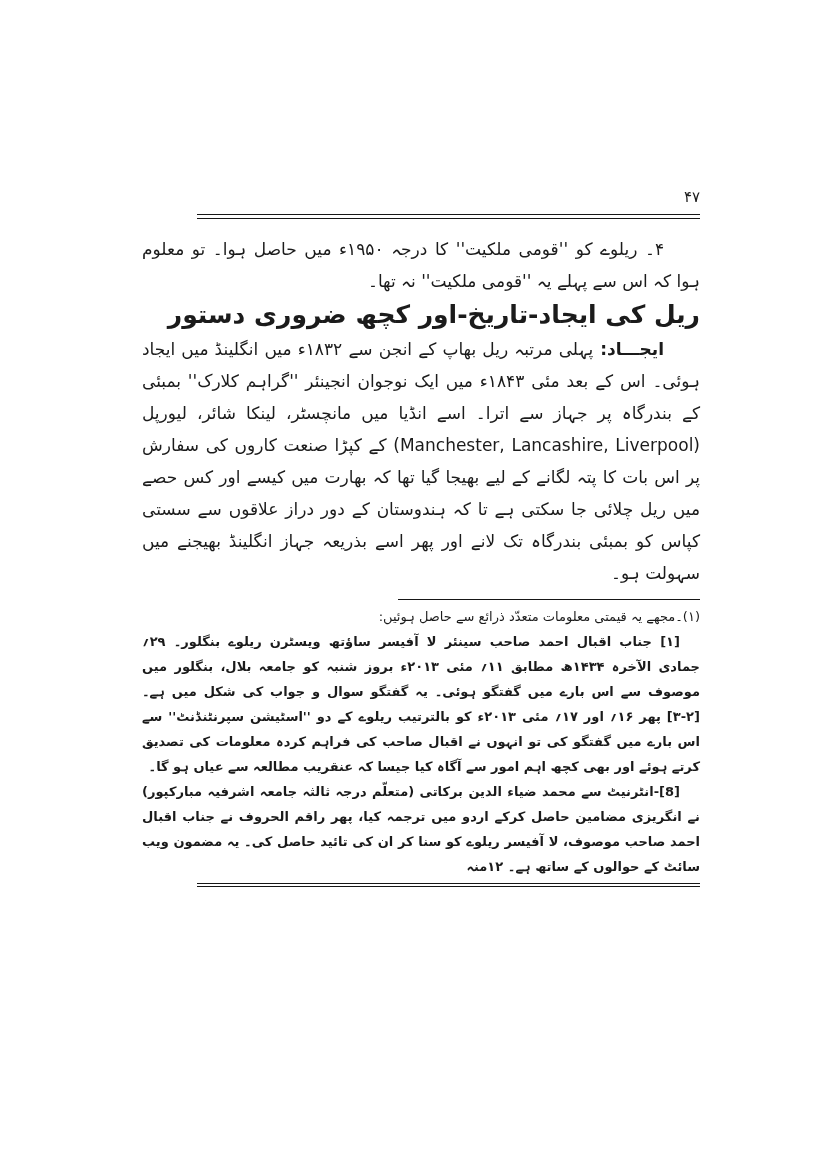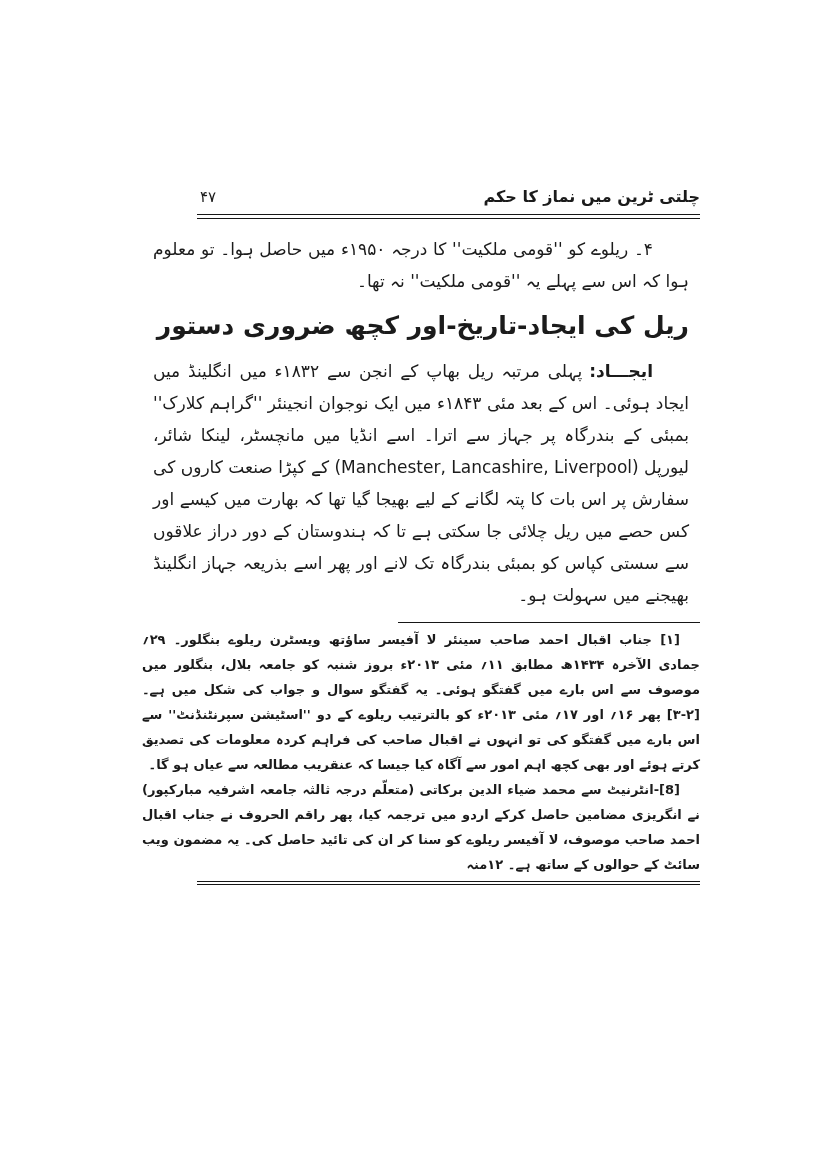--- a/index.html
+++ b/index.html
@@ -24,21 +24,21 @@
   .header-pagenum { margin-left:58px; font-size:15px; }
   .rule-double {
     height:2.5px;
     border-top:1.6px solid #161616;
     border-bottom:1.6px solid #161616;
   }
   .rule-inset { margin-left:55px; }
 
   
   .main-text { margin-top:14px; font-size:17px; line-height:32px; text-align:justify; }
-  .main-text p { margin:11px; }
+  .main-text p { margin:0; }
   .p-indent { text-indent:36px; }
   .fn-ref {
     font-size:11px; vertical-align:super; line-height:0; margin:0 4px;
   }
   .section-heading {
     font-weight:bold; font-size:25px;
     margin:12px 0 8px 0; line-height:36px; text-indent:0;
   }
   .lead-word { font-weight:bold; margin-left:7px; }
 
@@ -52,39 +52,39 @@
   .fn-indent { text-indent:20px;font-weight:bold; }
   .bottom-rule { margin-top:4px; }
 </style>
 </head>
 <body>
 
 <div class="page">
   <div class="content">
 
     <div class="header-row">
-      <span class="header-title" lang="ur">چلتی ٹرین میں نماز کا حکم</span>
       <span class="header-pagenum" lang="ur">۴۷</span>
     </div>
     <div class="rule-double rule-inset"></div>
 
     <div class="main-text">
       <p class="p-indent" lang="ur">۴۔ ریلوے کو ''قومی ملکیت'' کا درجہ ۱۹۵۰ء میں حاصل ہوا۔ تو معلوم ہوا کہ اس سے پہلے یہ ''قومی ملکیت'' نہ تھا۔</p>
 
 
       <p class="section-heading" lang="ur">ریل کی ایجاد-تاریخ-اور کچھ ضروری دستور</p>
 
       <p class="p-indent" lang="ur">
         <span class="lead-word">ایجـــاد:</span><span>پہلی مرتبہ ریل بھاپ کے انجن سے ۱۸۳۲ء میں انگلینڈ میں ایجاد ہوئی۔ اس کے بعد مئی ۱۸۴۳ء میں ایک نوجوان انجینئر ''گراہم کلارک'' بمبئی کے بندرگاہ پر جہاز سے اترا۔ اسے انڈیا میں مانچسٹر، لینکا شائر، لیورپل (Manchester, Lancashire, Liverpool) کے کپڑا صنعت کاروں کی سفارش پر اس بات کا پتہ لگانے کے لیے بھیجا گیا تھا کہ بھارت میں کیسے اور کس حصے میں ریل چلائی جا سکتی ہے تا کہ ہندوستان کے دور دراز علاقوں سے سستی کپاس کو بمبئی بندرگاہ تک لانے اور پھر اسے بذریعہ جہاز انگلینڈ بھیجنے میں سہولت ہو۔</span>
       </p>
     </div>
 
     <div class="footnote-sep"></div>
 
     <div class="footnotes">
+      <p lang="ur">(۱)۔مجھے یہ قیمتی معلومات متعدّد ذرائع سے حاصل ہوئیں:</p>
       <p class="fn-indent" lang="ur">[۱] جناب اقبال احمد صاحب سینئر لا آفیسر ساؤتھ ویسٹرن ریلوے بنگلور۔ ۲۹؍ جمادی الآخرہ ۱۴۳۴ھ مطابق ۱۱؍ مئی ۲۰۱۳ء بروز شنبہ کو جامعہ بلال، بنگلور میں موصوف سے اس بارے میں گفتگو ہوئی۔ یہ گفتگو سوال و جواب کی شکل میں ہے۔ [۲-۳] پھر ۱۶؍ اور ۱۷؍ مئی ۲۰۱۳ء کو بالترتیب ریلوے کے دو ''اسٹیشن سپرنٹنڈنٹ'' سے اس بارے میں گفتگو کی تو انہوں نے اقبال صاحب کی فراہم کردہ معلومات کی تصدیق کرتے ہوئے اور بھی کچھ اہم امور سے آگاہ کیا جیسا کہ عنقریب مطالعہ سے عیاں ہو گا۔</p>
       <p class="fn-indent" lang="ur">[8]-انٹرنیٹ سے محمد ضیاء الدین برکاتی (متعلّم درجہ ثالثہ جامعہ اشرفیہ مبارکپور) نے انگریزی مضامین حاصل کرکے اردو میں ترجمہ کیا، پھر راقم الحروف نے جناب اقبال احمد صاحب موصوف، لا آفیسر ریلوے کو سنا کر ان کی تائید حاصل کی۔ یہ مضمون ویب سائٹ کے حوالوں کے ساتھ ہے۔ ۱۲منہ</p>
     </div>
 
     <div class="rule-double rule-inset bottom-rule"></div>
 
   </div>
 </div>
 
 </body></html>

